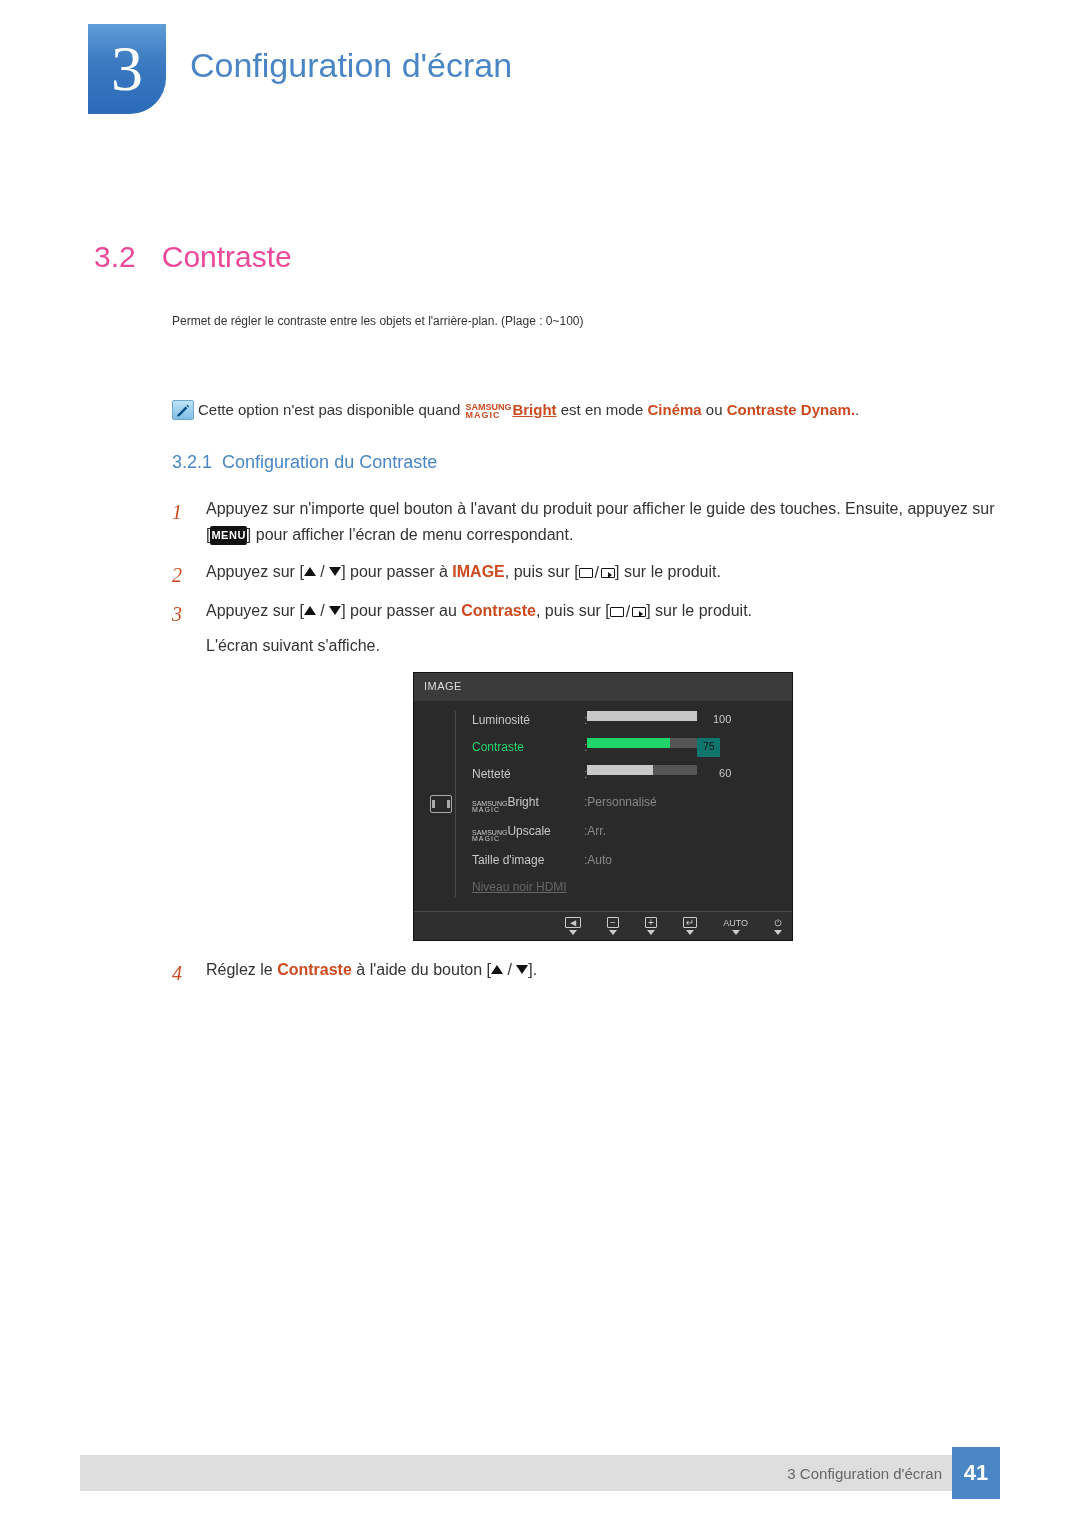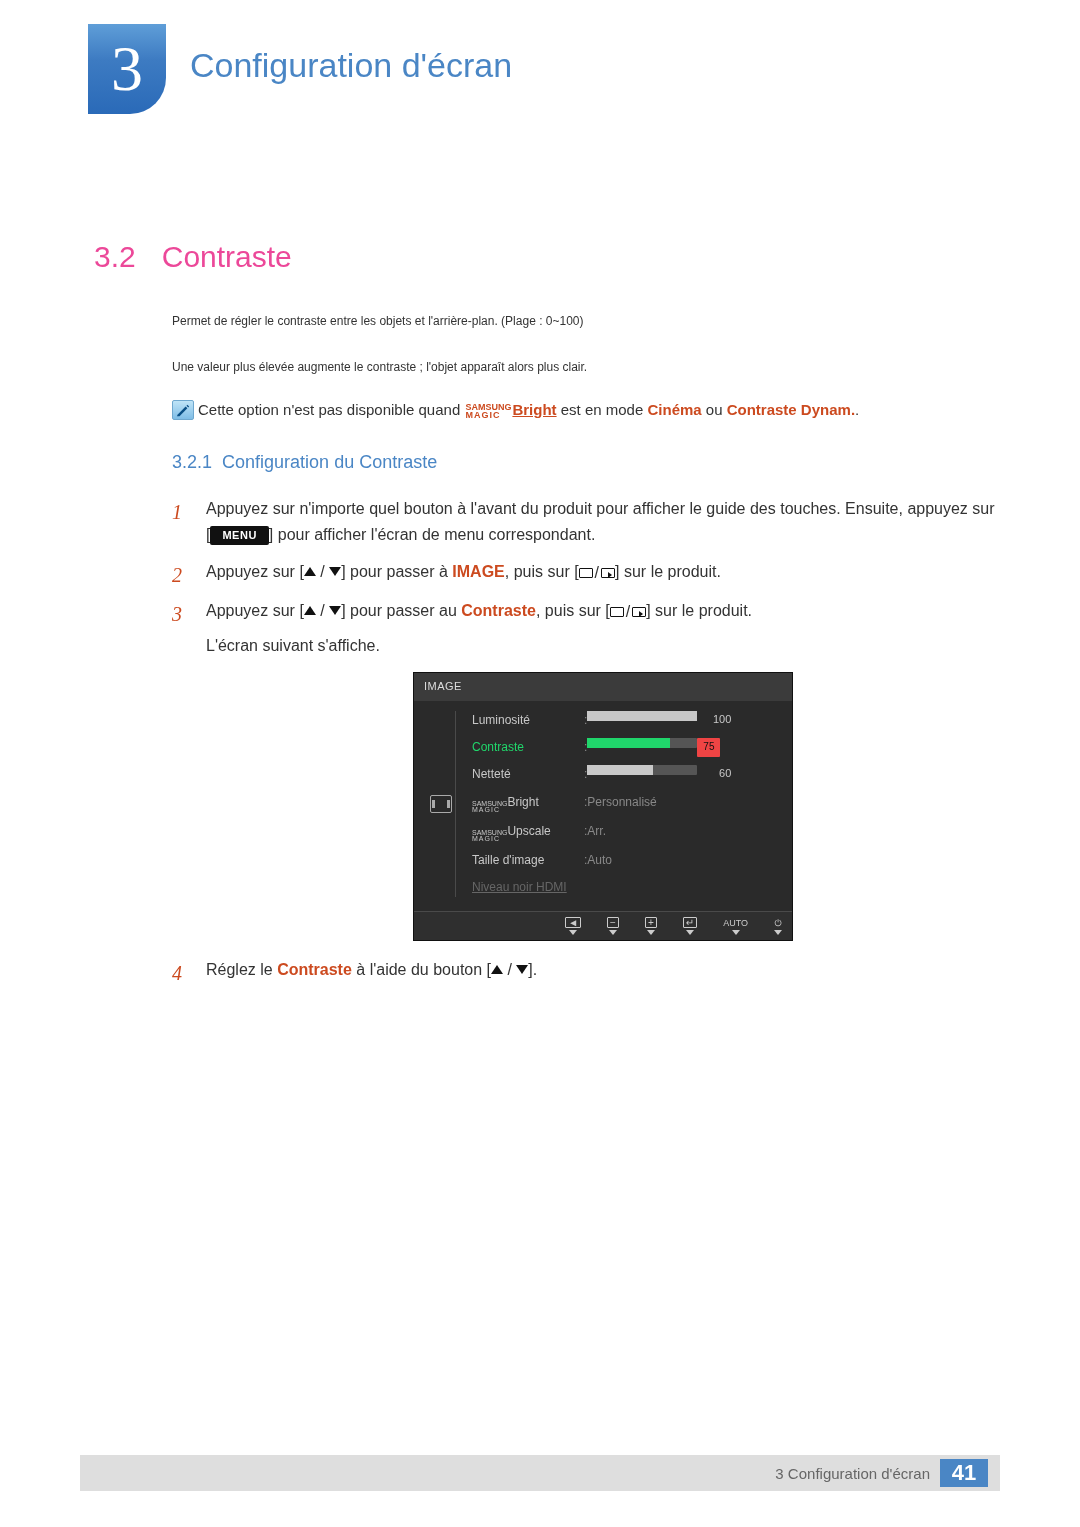--- a/index.html
+++ b/index.html
@@ -116,21 +116,21 @@
   ol.steps > li .n {
     position:absolute; left:0; top:0;
     color:#cc4a1f; font-style:italic;
     font-family: Georgia, serif;
     font-size:20px;
   }
   .menu-chip {
     display:inline-block;
     background:#111; color:#fff;
     font-size:11px; font-weight:bold;
-    padding:1px 12px;
+    padding:1px 1px;
     border-radius:2px;
     vertical-align:1px;
     letter-spacing:0.5px;
   }
   .tri-up, .tri-down {
     display:inline-block; width:0; height:0;
     border-left:6px solid transparent;
     border-right:6px solid transparent;
     vertical-align:1px;
   }
@@ -184,21 +184,21 @@
   .osd-row .sep { color:#888; }
   .osd-row .bar {
     flex:0 0 110px; height:10px; background:#555; position:relative;
     border-radius:1px;
   }
   .osd-row .bar .fill { position:absolute; left:0; top:0; bottom:0; background:#c8c8c8; }
   .osd-row .val { width:34px; text-align:right; font-size:11px; }
   .osd-row.sel .lbl { color:#20d66b; }
   .osd-row.sel .bar .fill { background:#20d66b; }
   .osd-row.sel .val {
-    background:#ef4444; color:#111; padding:1px 6px;
+    background:#0f766e; color:#111; padding:1px 6px;
     width:auto; border-radius:1px; font-size:10px;
   }
   .osd-row .txtval { color:#888; }
   .osd-row.dim { color:#666;text-decoration:underline; }
   .osd-magic { display:inline-flex; flex-direction:column; font-size:7px; line-height:0.95; }
   .osd-magic .m2{letter-spacing:1px;}
   .osd-footer {
     border-top:1px solid #4a4a4a;
     background:#2f2f2f;
     padding:5px 10px;
@@ -210,43 +210,42 @@
   .mini-tri-down{display:inline-block;width:0;height:0;border-left:4px solid transparent;border-right:4px solid transparent;border-top:5px solid #ccc;}
   .osd-footer .glyph{font-family:Arial;font-size:10px;border:1px solid #ccc;padding:0 2px;line-height:1;border-radius:1px;}
 
   
   .footer {
     position:absolute; left:80px; right:80px; bottom:36px;
     height:36px;
     background:#dedede;
     display:flex; align-items:center; justify-content:flex-end;
     font-size:15px; color:#666;
-    padding-right:12px;
+    padding-right:0;
   }
   .footer .ft-text { margin-right:10px; }
   .footer .pagebox {
-    width:48px; height:28px; background:#4a86c5;
+    width:48px; height:52px; background:#4a86c5;
     color:#fff; font-size:22px; font-weight:bold;
     display:flex;align-items:center;justify-content:center;
   }
 </style>
 </head>
 <body>
 
 <div class="page">
   <div class="chapter-badge">3</div>
   <div class="chapter-title">Configuration d'écran</div>
 
   <div class="section sec-32 sec-title">
     <span class="num">3.2</span>
     <span class="txt">Contraste</span>
   </div>
 
   <div class="body-text p1">Permet de régler le contraste entre les objets et l'arrière-plan. (Plage : 0~100)</div>
-  <div class="body-text p2">Une valeur plus élevée augmente le contraste ; l'objet apparaît alors plus clair.</div>
 
   <div class="note">
     <span class="note-icon">
       <svg viewBox="0 0 16 16">
           <path d="M2 13 L11 4 L13 6 L4 15 L1 15 Z" fill="#0a4f85"></path>
           <path d="M12 3 L14 5 L15 4 L13 2 Z" fill="#0a4f85"></path>
         </svg>
     </span>
     <span>
       <span>Cette option n'est pas disponible quand </span>

